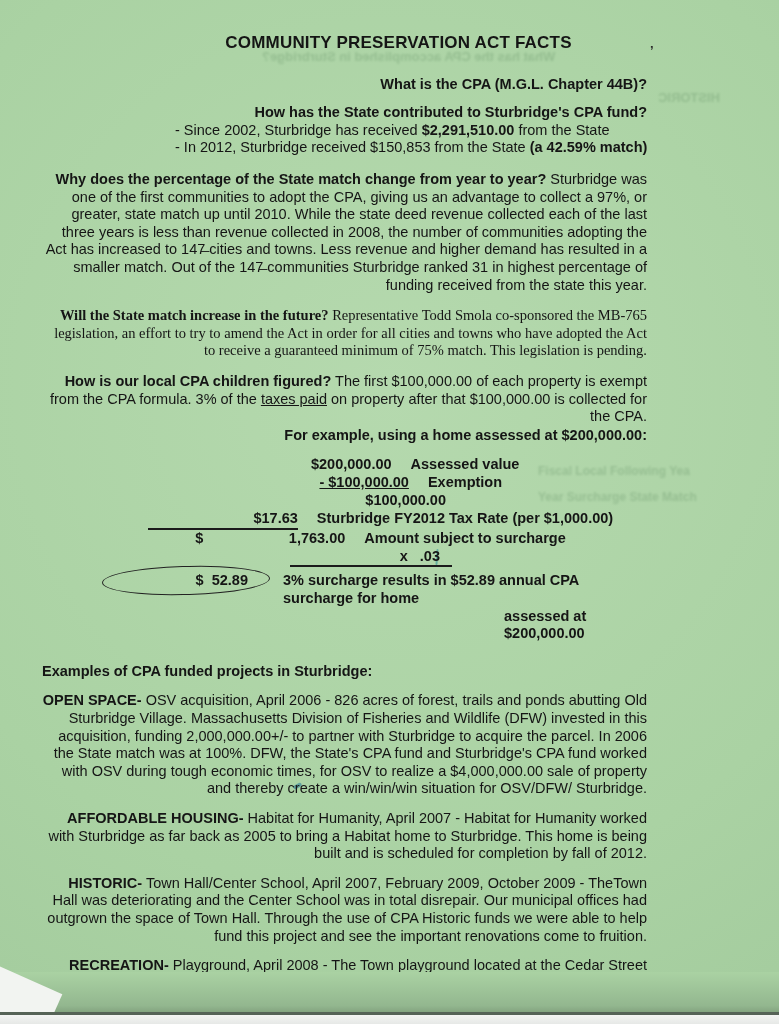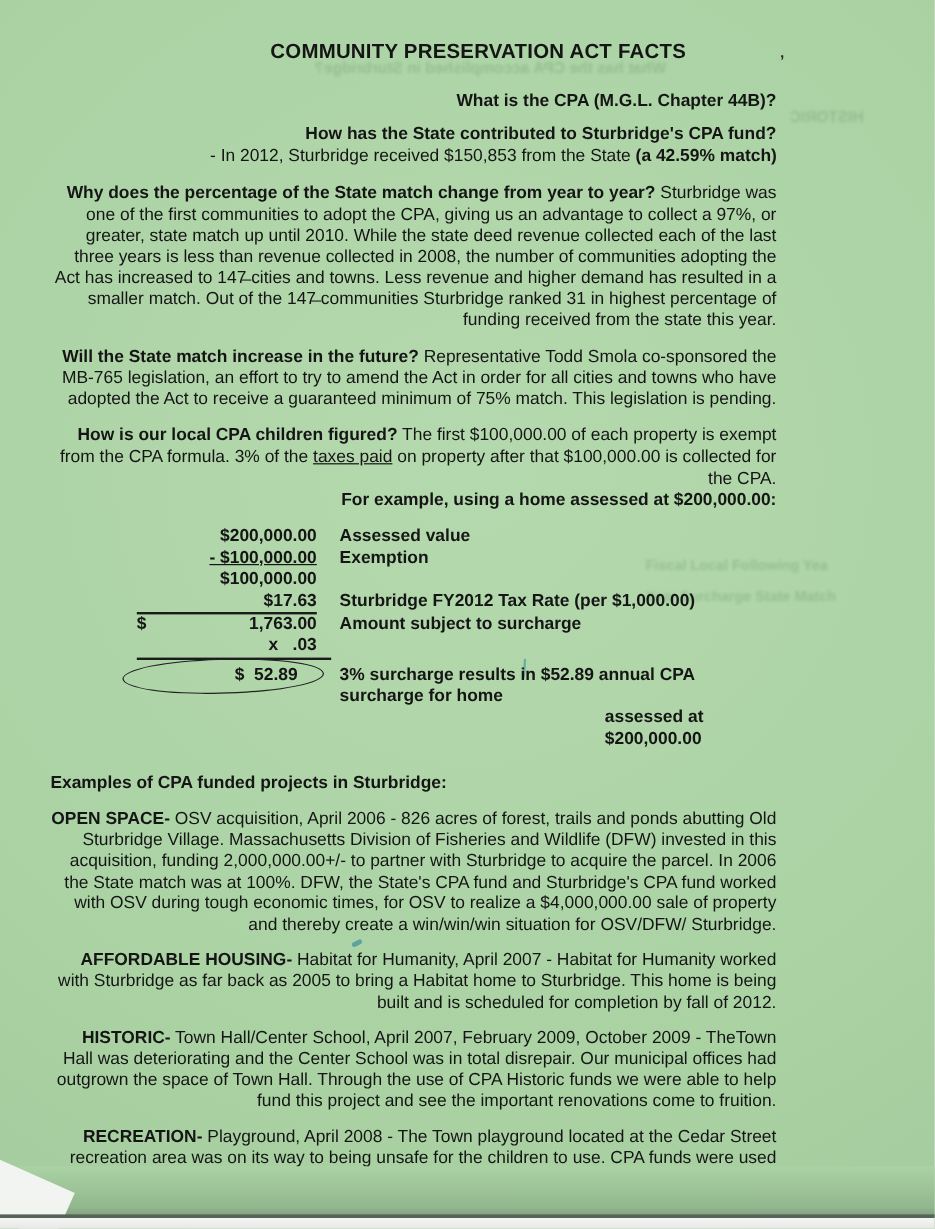--- a/index.html
+++ b/index.html
@@ -40,21 +40,21 @@
   b,.bold{font-weight:bold;}
   .heading{font-weight:bold;text-align:right;}
   .bullets{margin:0;padding-left:133px;}
   .bullet{white-space:nowrap;}
   .para{text-align:right;}
   .example-line{font-weight:bold;margin-left:98px;margin-top:1px;}
   .u{text-decoration:underline;}
 
   
   .calc{margin-top:12px;margin-left:72px;}
-  .calcrow{display:flex;align-items:baseline;min-height:18px;}
+  .calcrow{display:flex;align-items:baseline;min-height:18px;justify-content:center;}
   .amt{width:150px;text-align:right;font-weight:bold;white-space:pre;flex:0 0 150px;}
   .amt.flex{display:flex;justify-content:space-between;}
   .sumline{border-bottom:2px solid #1b1b1b;}
   .lbl{font-weight:bold;margin-left:19px;}
   .lbl2{font-weight:bold;margin-left:240px;}
   .row-final{margin-top:5px;}
   .circle-wrap{position:relative;display:inline-block;width:150px;text-align:right;
     font-weight:bold;white-space:pre;flex:0 0 150px;padding-right:16px;box-sizing:border-box;}
   .circle{position:absolute;left:-12px;top:-6px;width:166px;height:27px;
     border:1.7px solid #222;border-radius:50% / 52%;transform:rotate(-1.5deg);}
@@ -83,29 +83,30 @@
       <span class="stray">’</span>
     </div>
 
     <div class="qblock q1">
       <div class="heading">What is the CPA (M.G.L. Chapter 44B)?</div>
     </div>
 
     <div class="qblock">
       <div class="heading">How has the State contributed to Sturbridge's CPA fund?</div>
       <div class="bullets">
+        <div class="bullet"><span>- Since 2002, Sturbridge has received </span><b>$2,291,510.00</b><span> from the State</span></div>
         <div class="bullet"><span>- In 2012, Sturbridge received $150,853 from the State </span><b>(a 42.59% match)</b><span></span></div>
       </div>
     </div>
 
     <div class="qblock para" style="margin-top:14px;">
       <b>Why does the percentage of the State match change from year to year?</b><span> Sturbridge was one of the first communities to adopt the CPA, giving us an advantage to collect a 97%, or greater, state match up until 2010. While the state deed revenue collected each of the last three years is less than revenue collected in 2008, the number of communities adopting the Act has increased to 147̶ cities and towns. Less revenue and higher demand has resulted in a smaller match. Out of the 147̶ communities Sturbridge ranked 31 in highest percentage of funding received from the state this year.</span>
     </div>
 
-    <div class="qblock para" style="margin-top:13px;">
+    <div class="qblock para" style="margin-top:13px;font-family:Liberation Serif, serif;">
       <b>Will the State match increase in the future?</b><span> Representative Todd Smola co-sponsored the MB-765 legislation, an effort to try to amend the Act in order for all cities and towns who have adopted the Act to receive a guaranteed minimum of 75% match. This legislation is pending.</span>
     </div>
 
     <div class="qblock para" style="margin-top:13px;">
       <b>How is our local CPA children figured?</b><span> The first $100,000.00 of each property is exempt from the CPA formula. 3% of the </span><span class="u">taxes paid</span><span> on property after that $100,000.00 is collected for the CPA.</span>
       <div class="example-line">For example, using a home assessed at $200,000.00:</div>
     </div>
 
     <div class="calc">
       <div class="calcrow">

